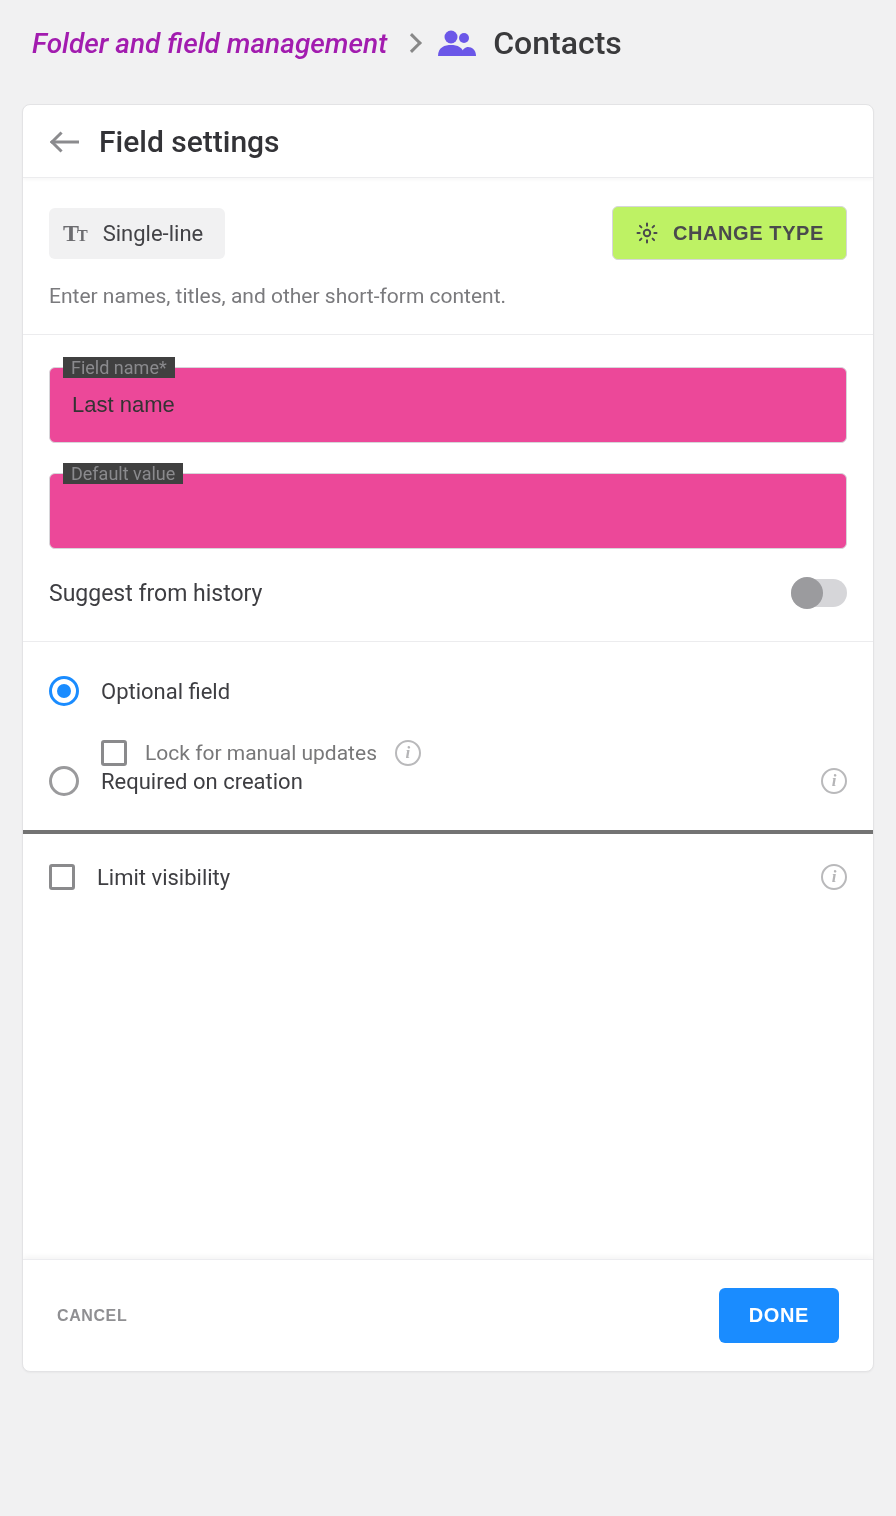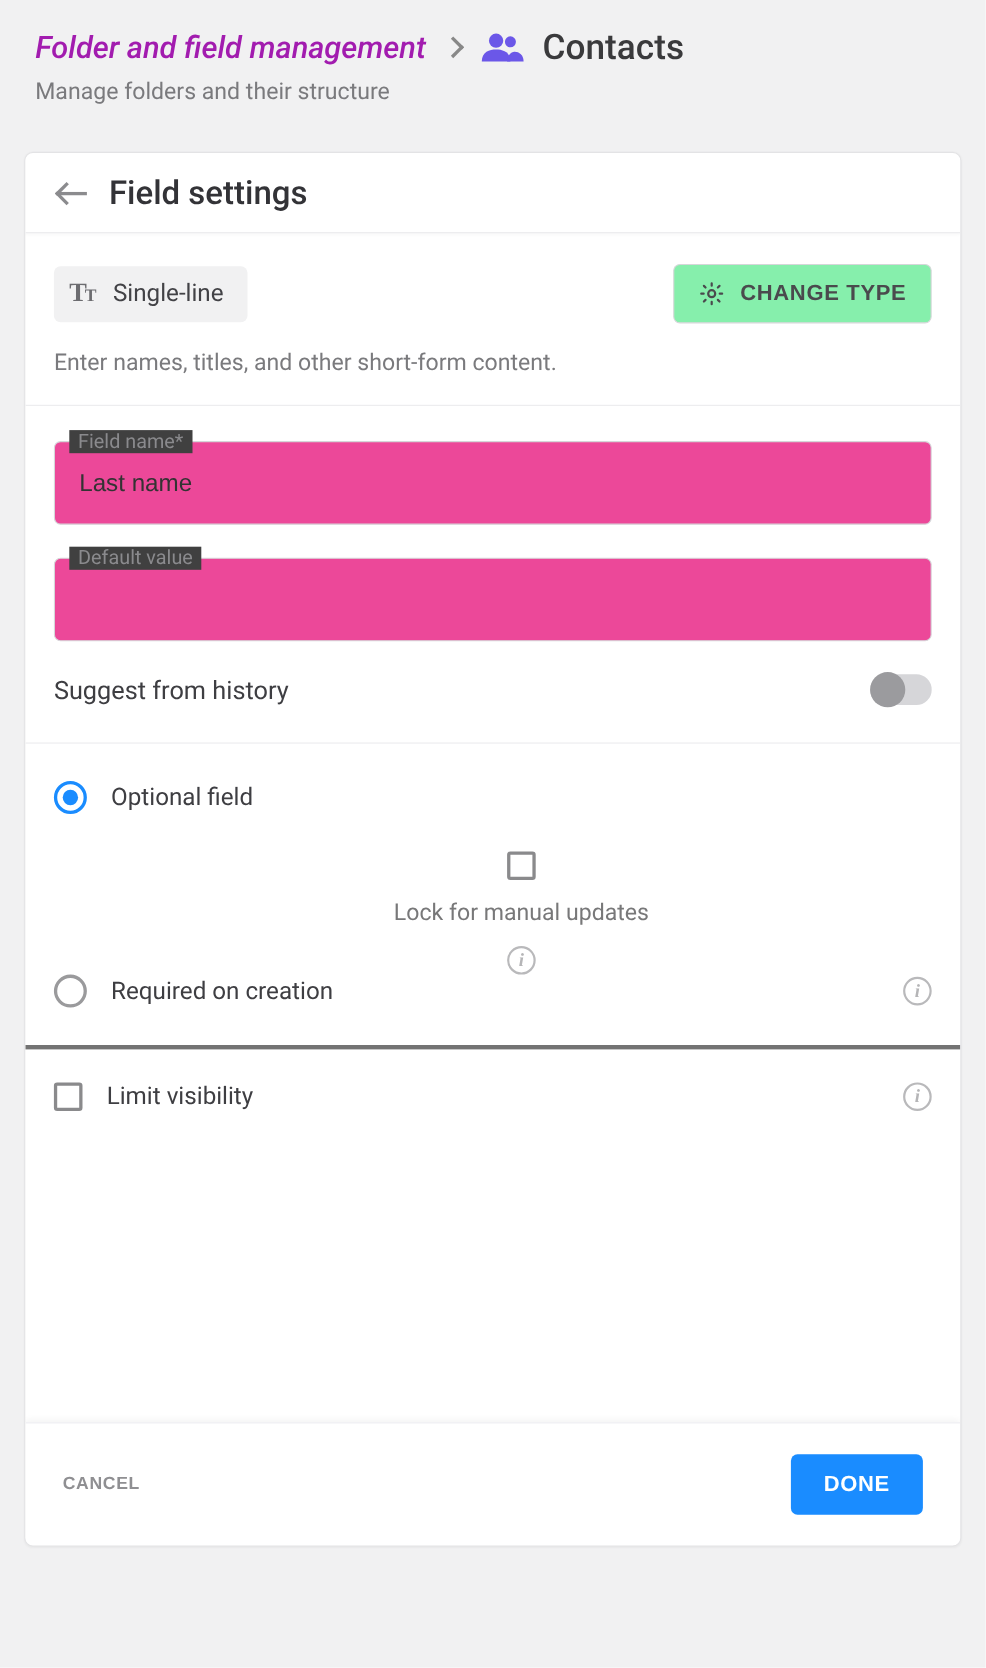--- a/index.html
+++ b/index.html
@@ -127,21 +127,21 @@
     letter-spacing: -3px;
     display: inline-flex;
     align-items: baseline;
   }
   .Tt-icon .small { font-size: 16px; margin-left: 1px;}
   .change-type-btn {
     display: flex;
     align-items: center;
     gap: 14px;
     border: 1px solid #d6d6d9;
-    background: #86efac;
+    background: #bef264;
     border-radius: 6px;
     padding: 14px 22px;
     font-size: 20px;
     font-weight: 600;
     letter-spacing: 0.6px;
     color: #4a4a4d;
     cursor: pointer;
     justify-content: flex-end;
   }
   .type-desc {
@@ -217,21 +217,20 @@
     color: #3e3e42;
     position: relative;
   }
   .sub-row {
     display: flex;
     align-items: center;
     gap: 18px;
     font-size: 21px;
     color: #787879;
     margin: 34px 0 0 52px;
-    flex-direction: column;
   }
   .radio {
     width: 30px; height: 30px;
     border-radius: 50%;
     border: 3px solid #9a9a9c;
     position: relative;
     cursor: pointer;
     flex-shrink: 0;
   }
   .radio.checked {
@@ -319,21 +318,20 @@
     <span class="leaf">
       <svg class="people-svg" width="40" height="28" viewBox="0 0 40 28">
         <circle cx="14" cy="8" r="6.5" fill="#6b57e8"></circle>
         <circle cx="27" cy="9" r="5" fill="#6b57e8"></circle>
         <path d="M1 27 C1 18 8 16 14 16 C20 16 27 18 27 27 Z" fill="#6b57e8"></path>
         <path d="M24 27 C24 20 29 18 31 18 C35 18 39 21 39 27 Z" fill="#6b57e8"></path>
       </svg>
       <span>Contacts</span>
     </span>
   </div>
-  <div class="subtitle">Manage folders and their structure</div>
 
   <div class="card">
 
     <div class="card-header">
       <div class="back-arrow"></div>
       <div class="card-title">Field settings</div>
     </div>
 
     <div class="type-section">
       <div class="type-row">

